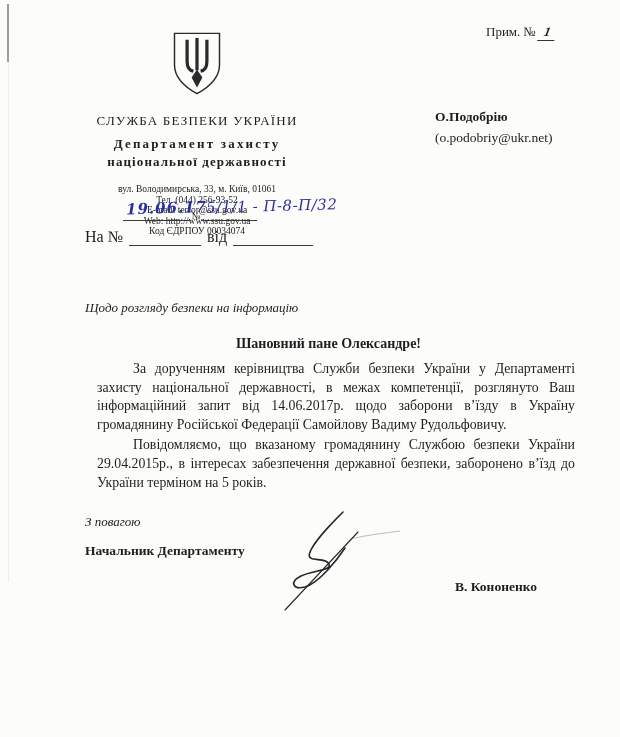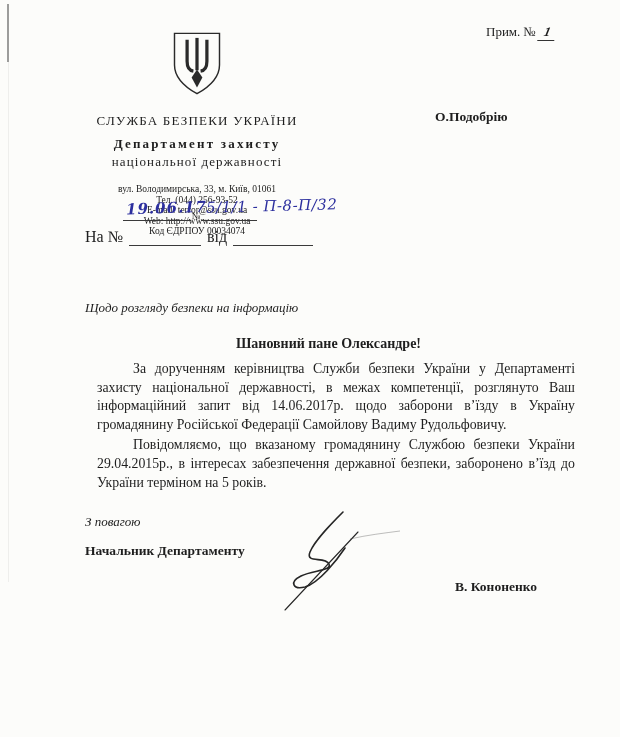--- a/index.html
+++ b/index.html
@@ -18,21 +18,21 @@
     display:inline-block;font-style:italic;font-weight:bold;
     border-bottom:1px solid #333;padding:0 5px;margin-left:3px;
     transform:skewX(-12deg);
   }
 
   
   .letterhead{left:85px;top:30px;width:224px;text-align:center;}
   .emblem{display:block;margin:0 auto;}
   .org-name{margin-top:15px;font-size:13px;letter-spacing:1.2px;white-space:nowrap;}
   .dept1{margin-top:7px;font-size:13px;font-weight:bold;letter-spacing:2.2px;white-space:nowrap;}
-  .dept2{margin-top:2px;font-size:13px;font-weight:normal;letter-spacing:1.1px;white-space:nowrap;}
+  .dept2{margin-top:2px;font-size:13px;font-weight:bold;letter-spacing:1.1px;white-space:nowrap;}
   .contacts{margin-top:14px;font-size:9.5px;line-height:10.6px;color:#222;}
 
   
   .rule{height:1px;background:#3a3a3a;}
   .ref-rule1{left:123px;top:220px;width:68px;}
   .ref-rule2{left:201px;top:220px;width:56px;}
   .ref-no-sign{left:192px;top:211px;font-size:9px;}
   .hand{color:#2c2f9e;font-family:"DejaVu Serif","Liberation Serif",serif;}
   .hand-date{left:126px;top:199px;font-size:15px;font-weight:bold;font-style:italic;
     letter-spacing:1px;transform:rotate(-2deg);white-space:nowrap;}
@@ -99,20 +99,21 @@
   <div class="abs rule ref-rule2"></div>
   <div class="abs hand hand-date">19.06.17</div>
   <div class="abs hand hand-num">5/1/1 - П-8-П/32</div>
 
   <div class="abs na-line">
     <span>На №</span><span class="blank blank-1"></span><span>від</span><span class="blank blank-2"></span>
   </div>
 
   <div class="abs recipient">
     <div class="r-name">О.Подобрію</div>
+    <div>(o.podobriy@ukr.net)</div>
   </div>
 
   <div class="abs subject">Щодо розгляду безпеки на інформацію</div>
 
   <div class="abs salutation">Шановний пане Олександре!</div>
 
   <div class="abs body-text">
     <p>За дорученням керівництва Служби безпеки України у Департаменті захисту національної державності, в межах компетенції, розглянуто Ваш інформаційний запит від 14.06.2017р. щодо заборони в’їзду в Україну громадянину Російської Федерації Самойлову Вадиму Рудольфовичу.</p>
     <p>Повідомляємо, що вказаному громадянину Службою безпеки України 29.04.2015р., в інтересах забезпечення державної безпеки, заборонено в’їзд до України терміном на 5 років.</p>
   </div>

